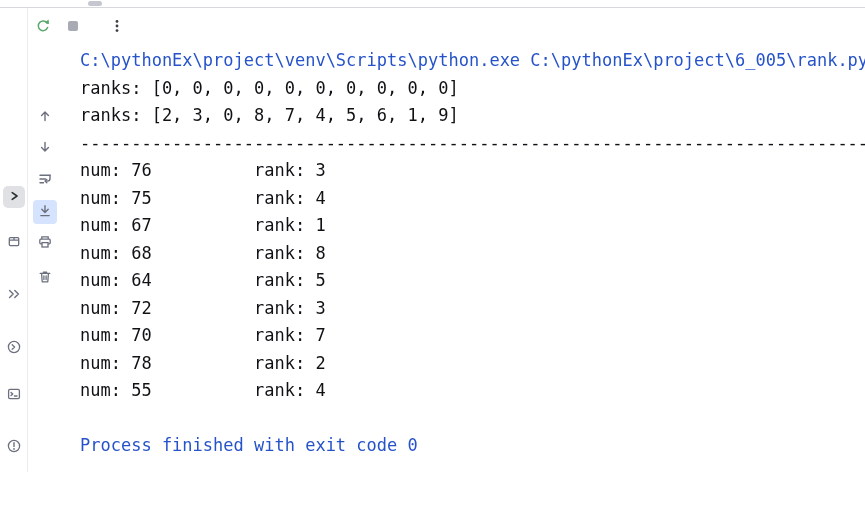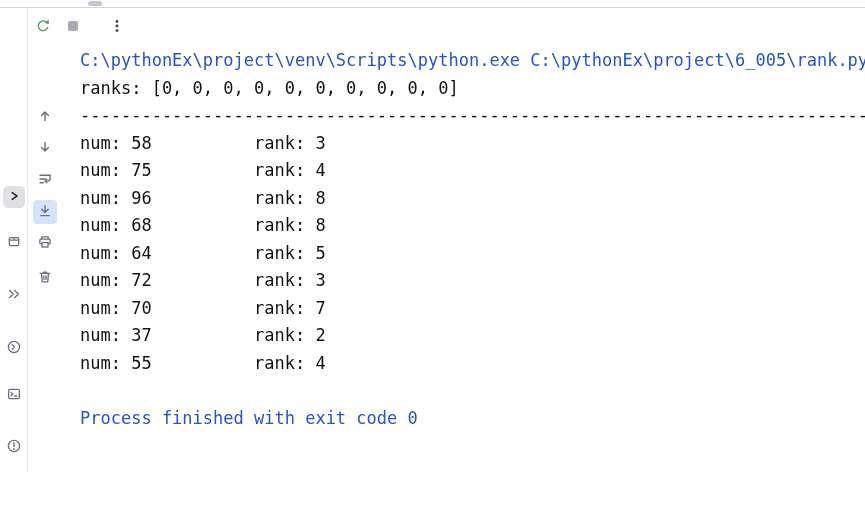--- a/index.html
+++ b/index.html
@@ -172,30 +172,31 @@
           <path d="M3.2 4.4h9.6M6.4 4.4V3.2h3.2v1.2M4.6 4.6l.6 8.2h5.6l.6-8.2M6.9 6.8v3.8M9.1 6.8v3.8" fill="none" stroke="#6c707e" stroke-width="1.3" stroke-linecap="round" stroke-linejoin="round"></path>
         </svg>
       </span>
     </button>
   </div>
 
   <div class="console">
     <div class="line blue">C:\pythonEx\project\venv\Scripts\python.exe C:\pythonEx\project\6_005\rank.py</div>
     <div id="list-lines">
         <div class="line">ranks: [0, 0, 0, 0, 0, 0, 0, 0, 0, 0]</div>
+        <div class="line">ranks: [2, 3, 0, 8, 7, 4, 5, 6, 1, 9]</div>
       </div>
     <div class="line" id="sep-line">----------------------------------------------------------------------------------------------------</div>
     <div id="result-rows">
-        <div class="line">num: 58          rank: 3</div>
+        <div class="line">num: 76          rank: 3</div>
         <div class="line">num: 75          rank: 4</div>
-        <div class="line">num: 96          rank: 8</div>
+        <div class="line">num: 67          rank: 1</div>
         <div class="line">num: 68          rank: 8</div>
         <div class="line">num: 64          rank: 5</div>
         <div class="line">num: 72          rank: 3</div>
         <div class="line">num: 70          rank: 7</div>
-        <div class="line">num: 37          rank: 2</div>
+        <div class="line">num: 78          rank: 2</div>
         <div class="line">num: 55          rank: 4</div>
       </div>
     <div class="line"></div>
     <div class="line blue">Process finished with exit code 0</div>
   </div>
 
 </div>
 
 </body></html>

